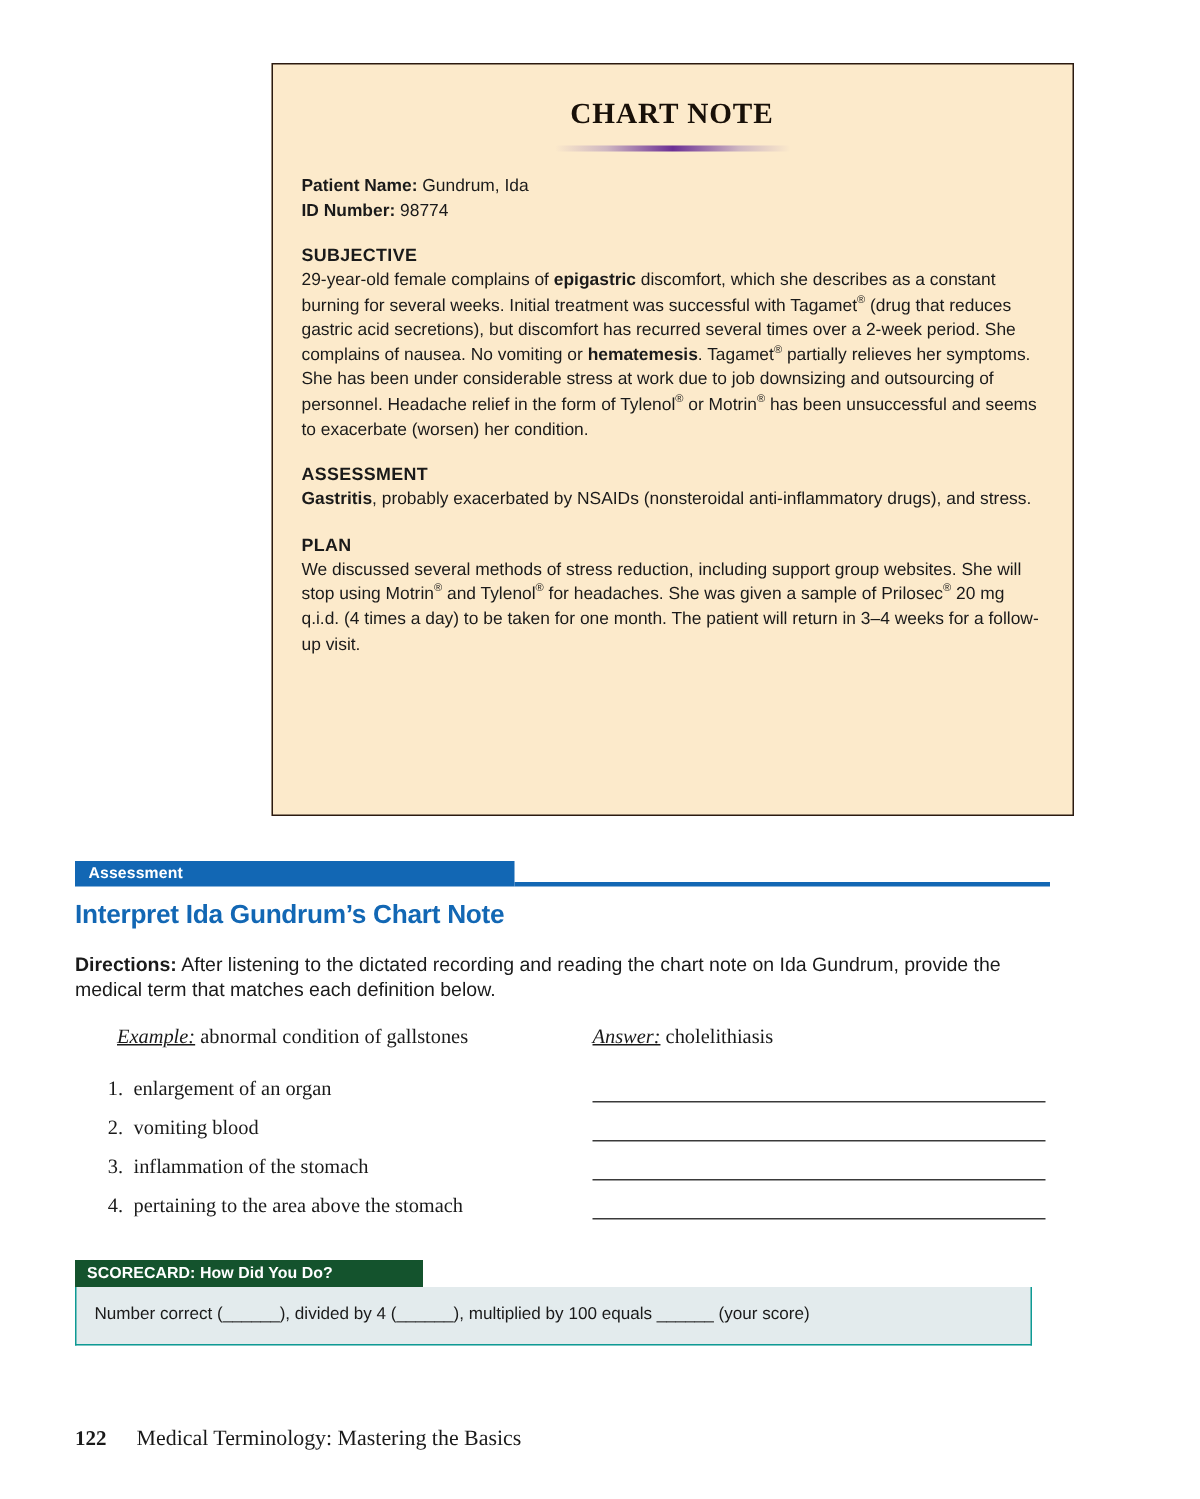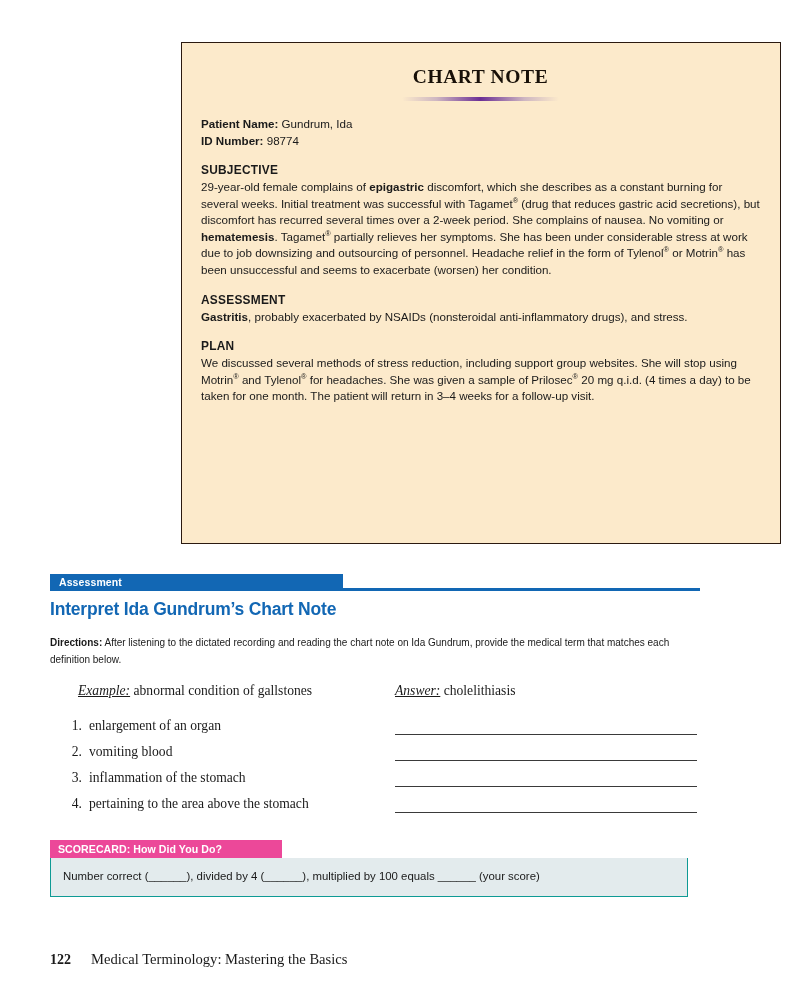--- a/index.html
+++ b/index.html
@@ -14,21 +14,21 @@
     color: #1a1a1a;
     position: relative;
     overflow: hidden;
   }
 
   
   .chart-note {
     position: absolute;
     left: 181px;
     top: 42px;
-    width: 600px;
+    width: 535px;
     height: 502px;
     background: #fceacb;
     border: 1.6px solid #2b1a10;
     box-sizing: border-box;
   }
   .chart-note-inner {
     padding: 16px 20px 10px 19px;
   }
   .cn-title {
     text-align: center;
@@ -118,21 +118,21 @@
     font-weight: bold;
     color: #1267b4;
     letter-spacing: -0.2px;
   }
 
   .directions {
     position: absolute;
     left: 50px;
     top: 635px;
     width: 650px;
-    font-size: 10px;
+    font-size: 13px;
     line-height: 16.5px;
   }
   .directions b { font-weight: bold; }
 
   
   .example-row {
     position: absolute;
     left: 50px;
     top: 683px;
     width: 650px;
@@ -191,21 +191,21 @@
   
   .scorecard {
     position: absolute;
     left: 50px;
     top: 840px;
     width: 650px;
   }
   .sc-tab {
     width: 232px;
     height: 18px;
-    background: #ec4899;
+    background: #14532d;
     box-sizing: border-box;
   }
   .sc-tab span {
     display: block;
     color: #ffffff;
     font-size: 10.6px;
     font-weight: bold;
     padding: 3px 0 0 8px;
     letter-spacing: 0.05px;
   }

